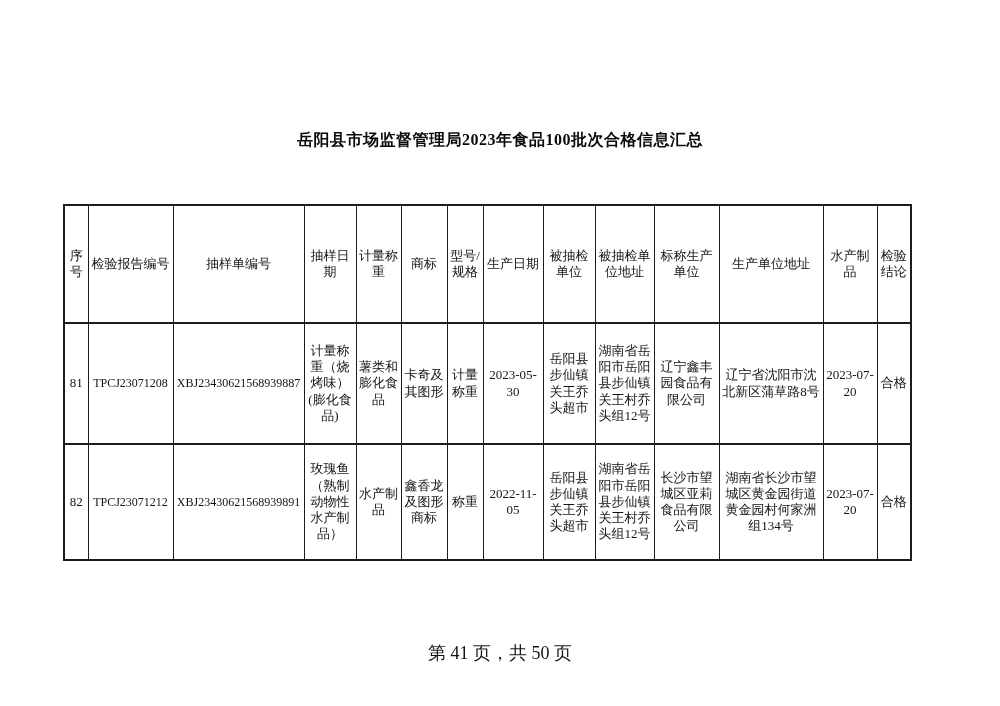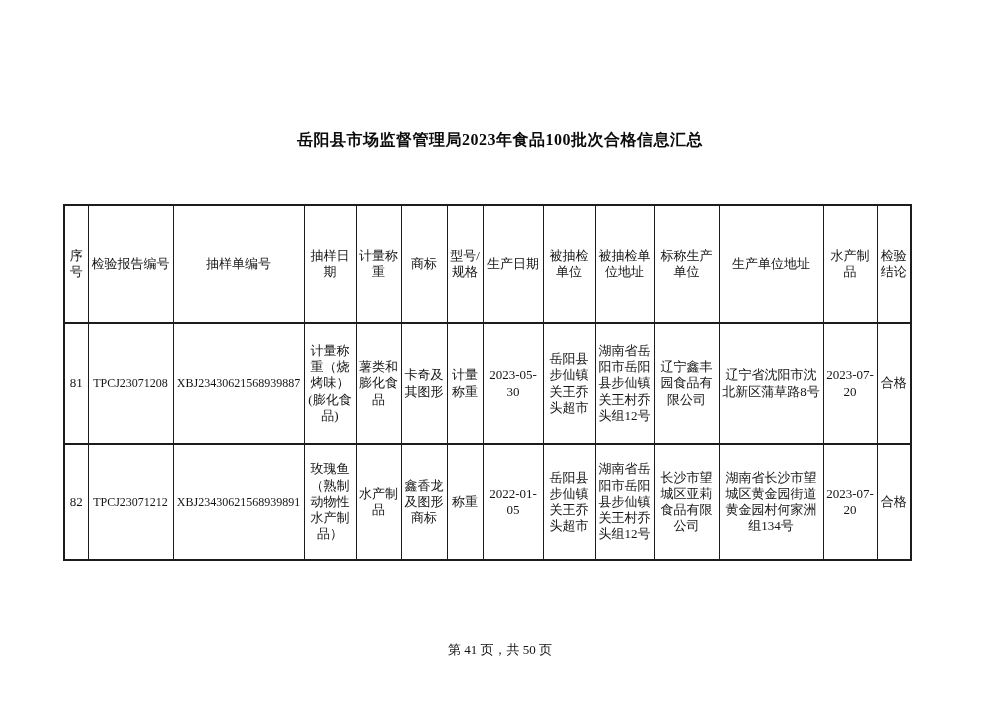--- a/index.html
+++ b/index.html
@@ -76,21 +76,21 @@
   col.c11 { width: 104px; }
   col.c12 { width: 54px; }
   col.c13 { width: 34px; }
 
   .footer {
     position: absolute;
     top: 641px;
     left: 0;
     width: 100%;
     text-align: center;
-    font-size: 13px;
+    font-size: 18px;
     color: #141414;
   }
 </style>
 </head>
 <body>
 
 <div class="page">
 
   <h1 class="title">岳阳县市场监督管理局2023年食品100批次合格信息汇总</h1>
 
@@ -147,21 +147,21 @@
           <td>合格</td>
         </tr>
         <tr>
           <td>82</td>
           <td>TPCJ23071212</td>
           <td>XBJ23430621568939891</td>
           <td>玫瑰鱼（熟制动物性水产制品）</td>
           <td>水产制品</td>
           <td>鑫香龙及图形商标</td>
           <td>称重</td>
-          <td>2022-01-05</td>
+          <td>2022-11-05</td>
           <td>岳阳县步仙镇关王乔头超市</td>
           <td>湖南省岳阳市岳阳县步仙镇关王村乔头组12号</td>
           <td>长沙市望城区亚莉食品有限公司</td>
           <td>湖南省长沙市望城区黄金园街道黄金园村何家洲组134号</td>
           <td>2023-07-20</td>
           <td>合格</td>
         </tr>
       </tbody>
   </table>
 

